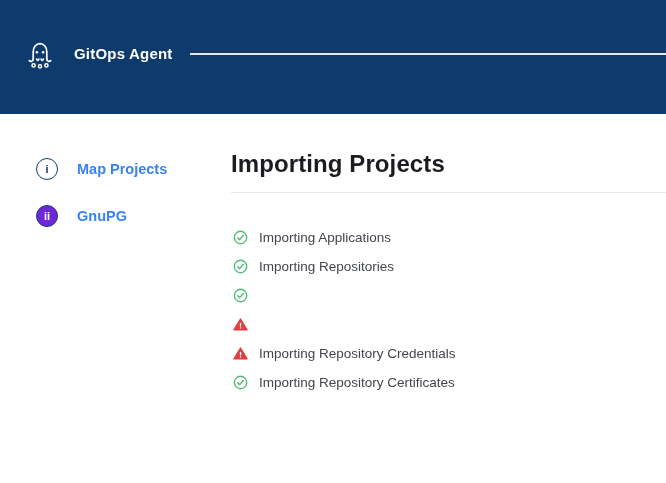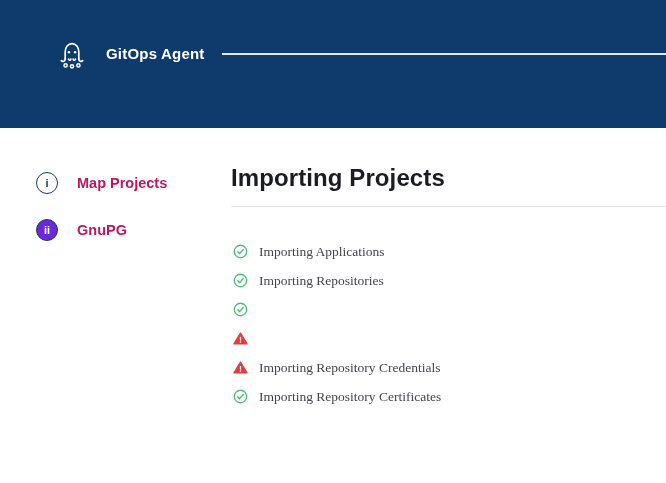--- a/index.html
+++ b/index.html
@@ -6,25 +6,25 @@
   html, body { background: #ffffff; }
   body {
     width: 666px; height: 483px;
     font-family: "Liberation Sans", sans-serif;
     overflow: hidden;
     position: relative;
   }
 
   
   .app-header {
-    height: 128px;
+    height: 114px;
     background: #0e3a6c;
     display: flex;
     align-items: flex-start;
-    padding: 38px 0 0 56px;
+    padding: 38px 0 0 24px;
   }
   .brand-logo {
     width: 32px; height: 32px;
     flex: 0 0 auto;
     display: inline-flex;
   }
   .brand-name {
     color: #ffffff;
     font-size: 15px;
     font-weight: 600;
@@ -71,21 +71,21 @@
     color: #1b3a6b;
     background: transparent;
   }
   .step[data-state="active"] .step-bullet {
     background: #6d28d9;
     color: #ffffff;
     border: 1.5px solid #1b3a6b;
   }
   .step-label {
     margin-left: 19px;
-    color: #be185d;
+    color: #3b82f6;
     font-size: 14.5px;
     font-weight: 700;
     white-space: nowrap;
   }
 
   
   .main {
     flex: 1 1 auto;
     padding-top: 36px;
   }
@@ -117,21 +117,20 @@
     flex: 0 0 auto;
   }
   .import-row[data-status="success"] .success-icon { display: inline-flex; }
   .import-row[data-status="error"] .error-icon { display: inline-flex; }
   .import-label {
     margin-left: 11px;
     color: #42454c;
     font-size: 13.5px;
     line-height: 1;
     white-space: nowrap;
-    font-family: Liberation Serif, serif;
   }
 </style>
 </head>
 <body>
 
 <header class="app-header">
   <span class="brand-logo">
     <svg viewBox="0 0 32 32" width="32" height="32" fill="none" stroke="#ffffff" stroke-width="1.7" stroke-linecap="round" stroke-linejoin="round">
 
       <path d="M9.2 21 v-7.2 C9.2 9.2 12 5.6 16 5.6 s6.8 3.6 6.8 8.2 V21"></path>

